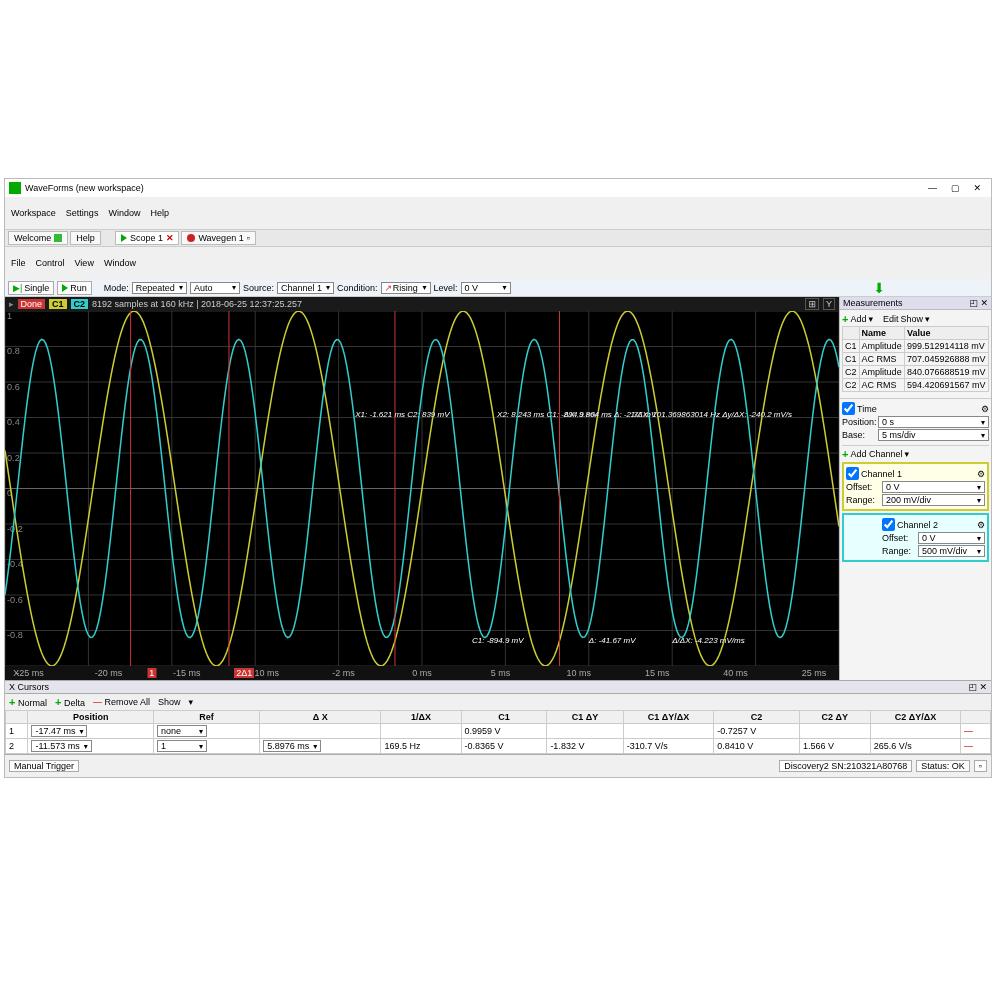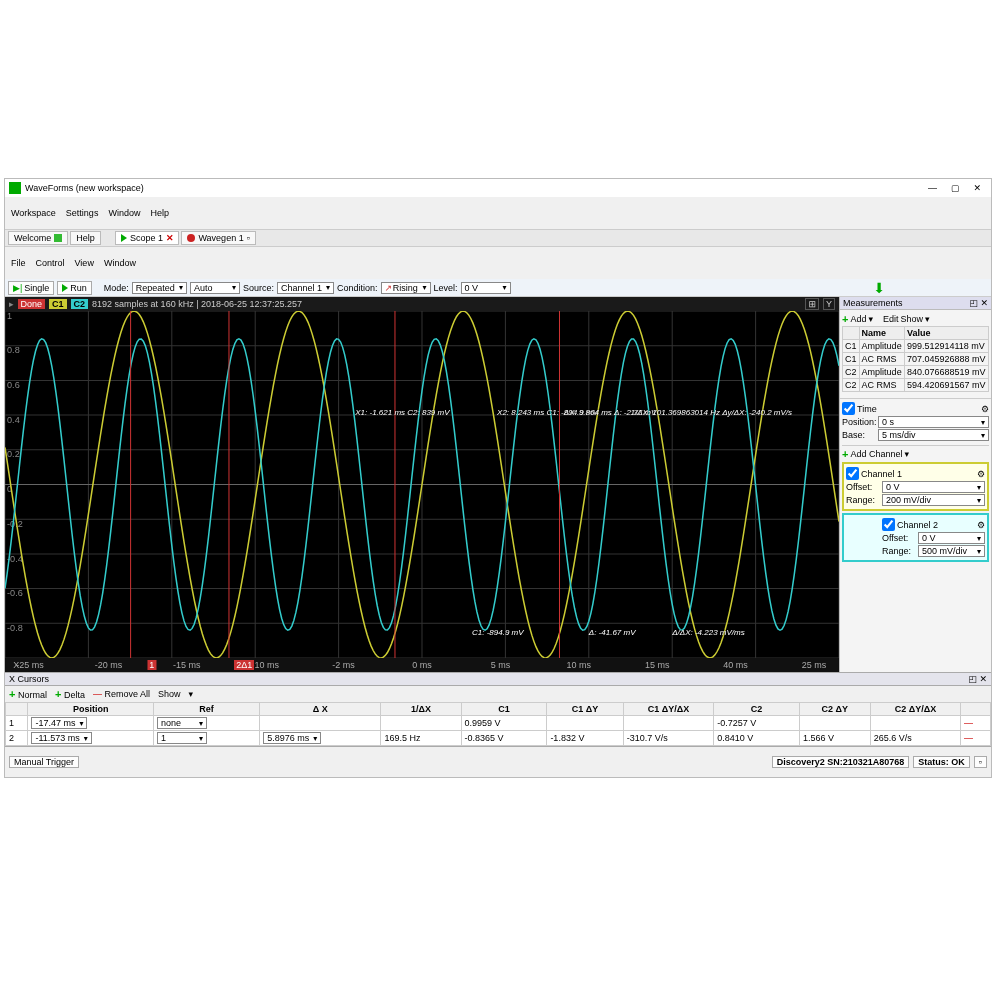--- a/index.html
+++ b/index.html
@@ -54,22 +54,22 @@
 .row label { width: 34px; }
 .row .sel { flex: 1; min-width: 40px; align-items: center; }
 .plus-green { color: #0a0; font-weight: bold; font-size: 11px; }
 
 .xcursors-title { background: #e4e4ec; padding: 1px 4px; border-top: 1px solid #aaa; border-bottom: 1px solid #aaa; display: flex; justify-content: space-between;}
 .xcursors-tools { padding: 2px 4px; display: flex; gap: 8px; align-items: center;}
 .xctable { width: 100%; border-collapse: collapse; font-size: 8px;}
 .xctable th, .xctable td { border: 1px solid #ccc; padding: 1px 3px; text-align: left; background: #fff;}
 .xctable th { background: #f0f0f0; text-align: center;}
 
-.statusbar { height: 31px; border-top: 1px solid #aaa; background: #f0f0f0; display: flex; align-items: center; padding: 0 4px;}
-.statusbar .right { margin-left: auto; display: flex; gap: 4px; font-weight: bold;}
+.statusbar { height: 23px; border-top: 1px solid #aaa; background: #f0f0f0; display: flex; align-items: center; padding: 0 4px;}
+.statusbar .right { margin-left: auto; display: flex; gap: 4px;}
 .statusbar .sbox { border: 1px solid #aaa; padding: 0 4px; background: #fdfdfd;}
 
 .annot { position: absolute; color: #fff; font-size: 8px; white-space: nowrap; text-shadow: 0 0 2px #000; font-style: italic;}
 </style>
 </head>
 <body>
 
 <div class="app">
   <div class="titlebar">
     <span class="icon"></span>

